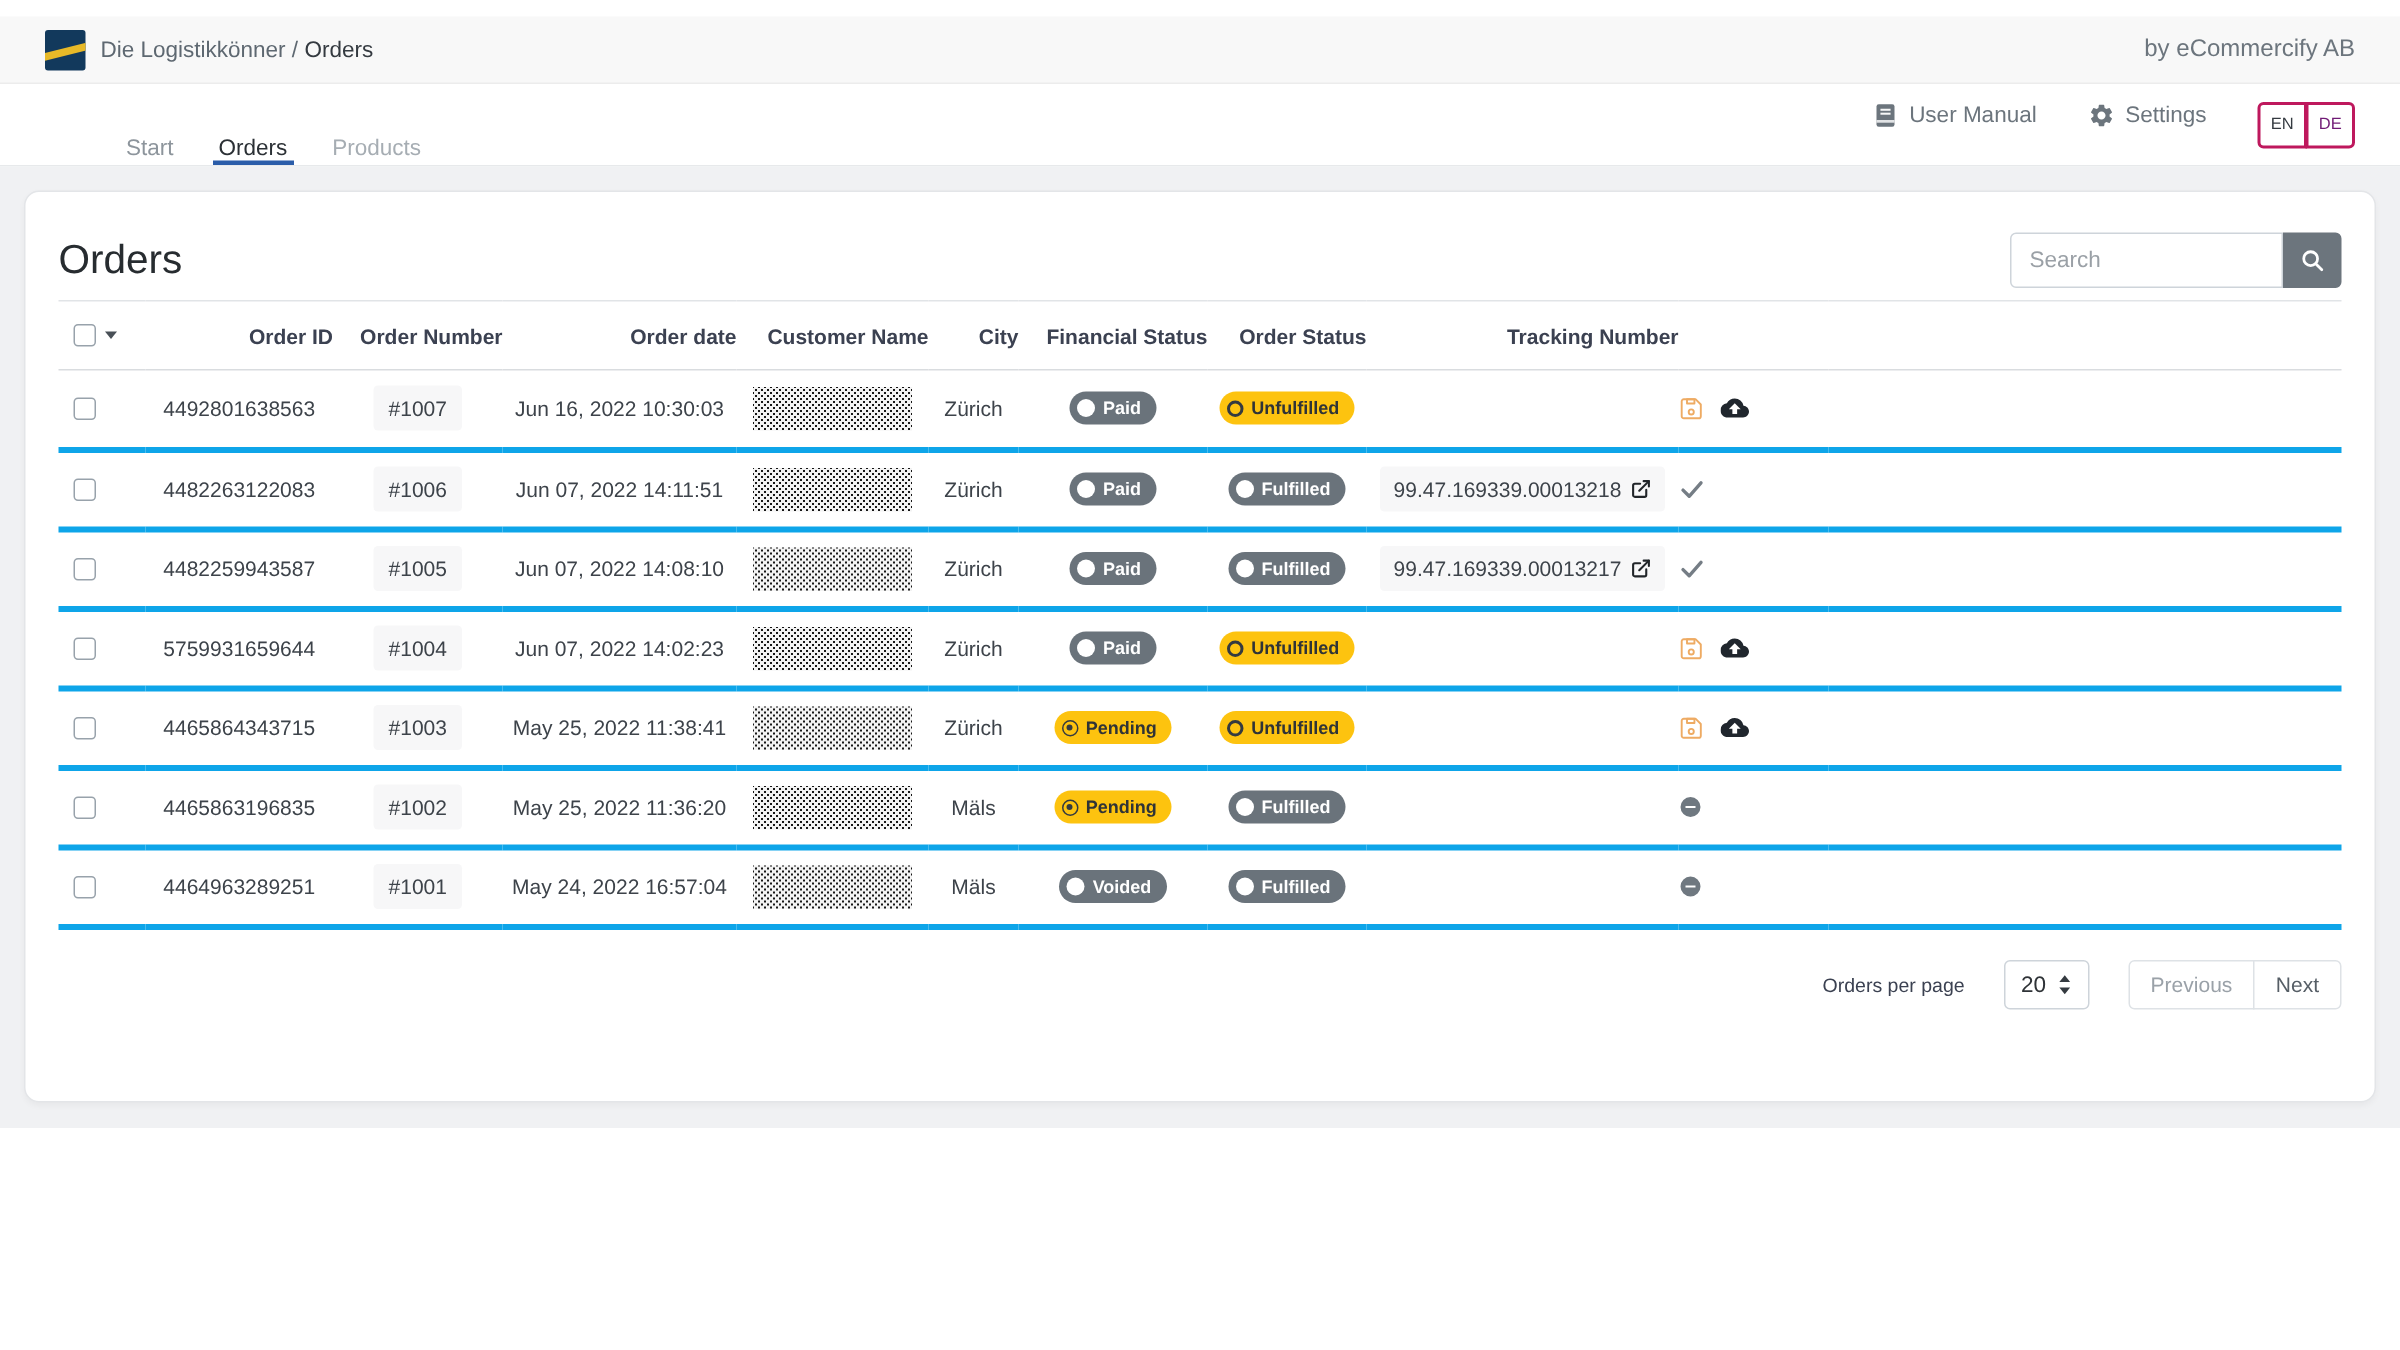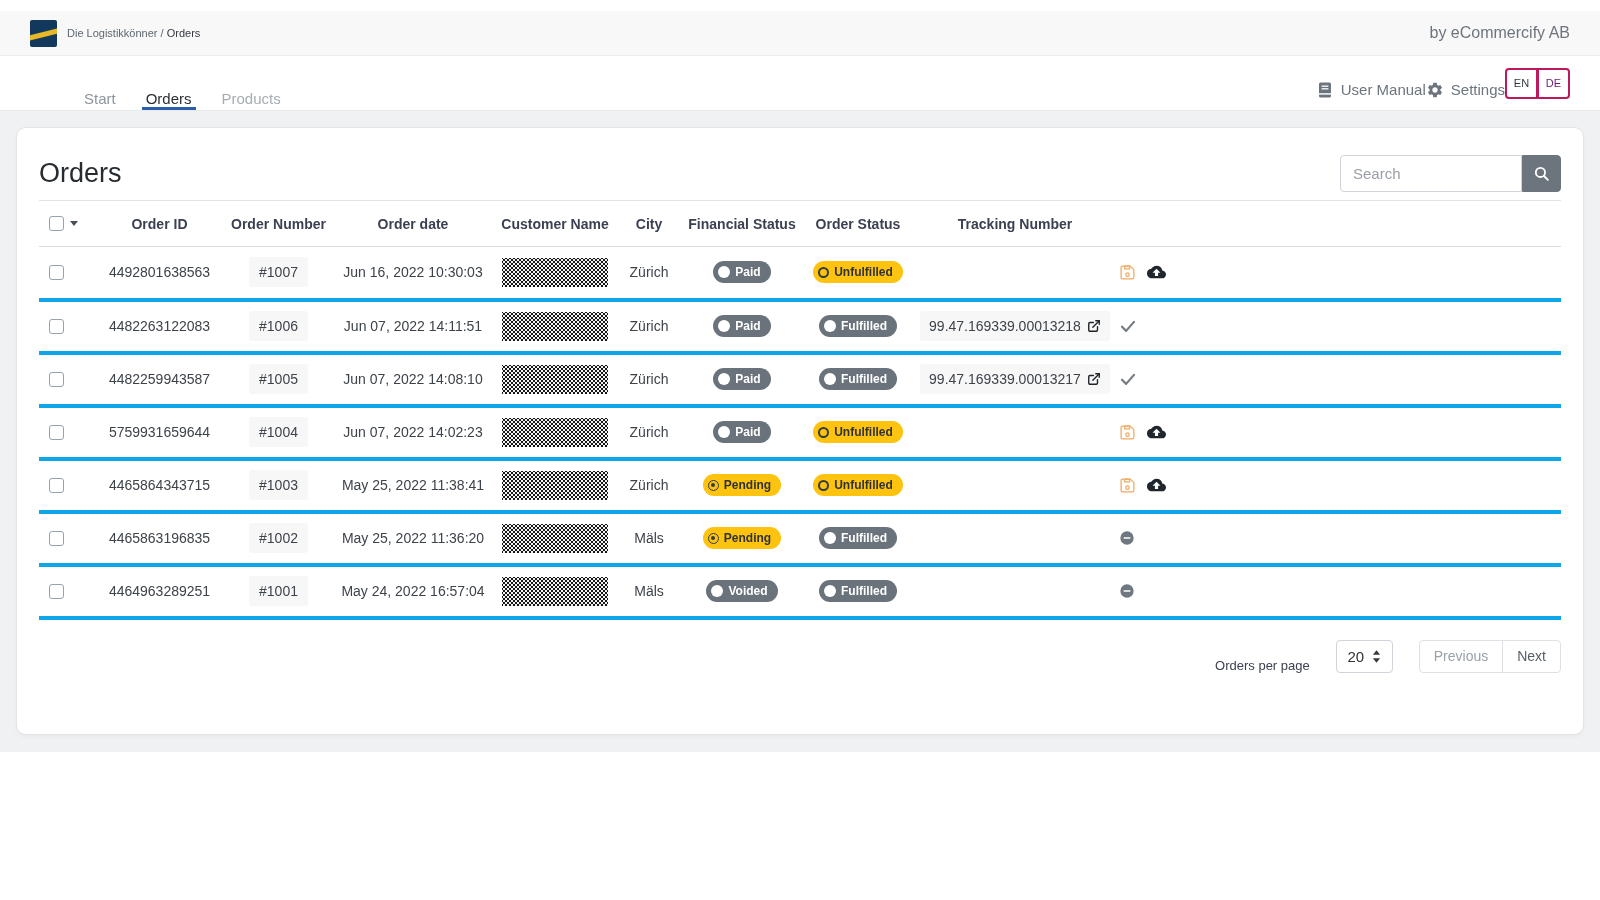--- a/index.html
+++ b/index.html
@@ -15,37 +15,37 @@
     display:flex; align-items:center; padding:0 30px;
   }
   .logo {
     width:27px; height:27px; background:#12395c; border-radius:2px;
     position:relative; overflow:hidden; margin-right:10px; flex:0 0 auto;
   }
   .logo:before {
     content:""; position:absolute; left:-4px; right:-4px; top:12px; height:5px;
     background:#e7b928; transform:rotate(-14deg);
   }
-  .breadcrumb { font-size:11px; color:#5e6871; }
+  .breadcrumb { font-size:15px; color:#5e6871; }
   .breadcrumb .crumb-current { color:#343a40; }
   .topbar-right { margin-left:auto; font-size:16px; color:#6c757d; }
   
   .navbar {
     height:55px; background:#ffffff; border-bottom:1px solid #e7e9eb;
     display:flex; align-items:center; padding:0 30px 0 80px;
   }
   .nav-tabs { display:flex; align-items:flex-end; height:100%; }
   .nav-tab {
     display:flex; align-items:center; padding:0 4px; margin-right:22px;
     font-size:15px; color:#8d959c; cursor:pointer; border-bottom:3px solid transparent;
     border-top:3px solid transparent;
   }
   .nav-tab.active { color:#2b3035; border-bottom-color:#2b5da9; font-weight:400; }
   .nav-tab.muted { color:#a6adb3; }
-  .nav-right { margin-left:auto; display:flex; align-items:flex-end; }
+  .nav-right { margin-left:auto; display:flex; align-items:flex-start; gap:34px; }
   .nav-link { display:flex; align-items:center; gap:7px; font-size:15px; color:#6c757d; cursor:pointer; }
   .nav-link svg { display:block; }
   .lang-group { display:flex; }
   .lang-btn {
     width:33px; height:31px; background:#ffffff; border:2px solid #be185d;
     font-size:11px; display:flex; align-items:center; justify-content:center;
     color:#343a40; cursor:pointer;
   }
   .lang-btn:first-child { border-radius:4px 0 0 4px; }
   .lang-btn:last-child { border-radius:0 4px 4px 0; margin-left:-1px; color:#701a75; }
@@ -66,21 +66,21 @@
   .search-input::placeholder { color:#9aa0a6; }
   .search-btn {
     width:39px; height:37px; background:#6c757d; border:1px solid #6c757d;
     border-radius:0 4px 4px 0; display:flex; align-items:center; justify-content:center;
     cursor:pointer;
   }
   
   table { width:100%; border-collapse:collapse; }
   thead tr { border-top:1px solid #e1e4e7; border-bottom:1px solid #d9dcdf; }
   thead th {
-    height:46px; text-align:center; font-size:14px; font-weight:700; color:#3b4151;
+    height:46px; text-align:right; font-size:14px; font-weight:700; color:#3b4151;
     vertical-align:middle; white-space:nowrap;
   }
   tbody tr { border-bottom:4px solid #0ea5e9;text-align:center; }
   tbody td { height:53px; vertical-align:middle; font-size:14px; color:#3d434a; white-space:nowrap; }
   .col-check { width:58px; }
   .col-id { width:125px; }
   .col-num { width:113px; }
   .col-date { width:156px; }
   .col-cust { width:128px; }
   .col-city { width:60px; }
@@ -124,21 +124,21 @@
   }
   .track-chip {
     display:inline-flex; align-items:center; gap:6px; background:#f7f7f8; border-radius:3px;
     padding:7px 9px; font-size:14px; color:#3d434a; cursor:pointer;
   }
   .actions { display:flex; align-items:center; gap:11px; }
   .icon-btn { display:inline-flex; cursor:pointer; }
   .icon-static { display:inline-flex; }
   
   .card-footer {
-    display:flex; align-items:flex-end; justify-content:flex-end; gap:26px; margin-top:20px;
+    display:flex; align-items:center; justify-content:flex-end; gap:26px; margin-top:20px;
   }
   .per-page-label { font-size:13px; color:#3b4151; }
   .per-page-select {
     width:57px; height:33px; border:1px solid #ced4da; border-radius:4px; background:#fff;
     display:flex; align-items:center; justify-content:center; gap:8px; font-size:15px;
     color:#2f3337; cursor:pointer;
   }
   .pager { display:flex; }
   .pager-btn {
     height:33px; padding:0 14px; background:#ffffff; border:1px solid #dee2e6;

